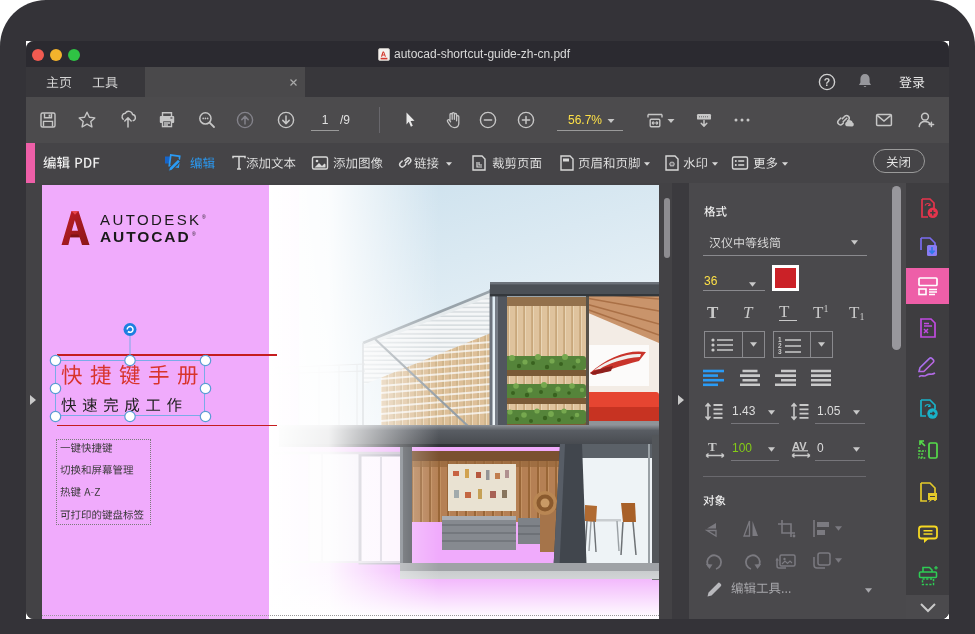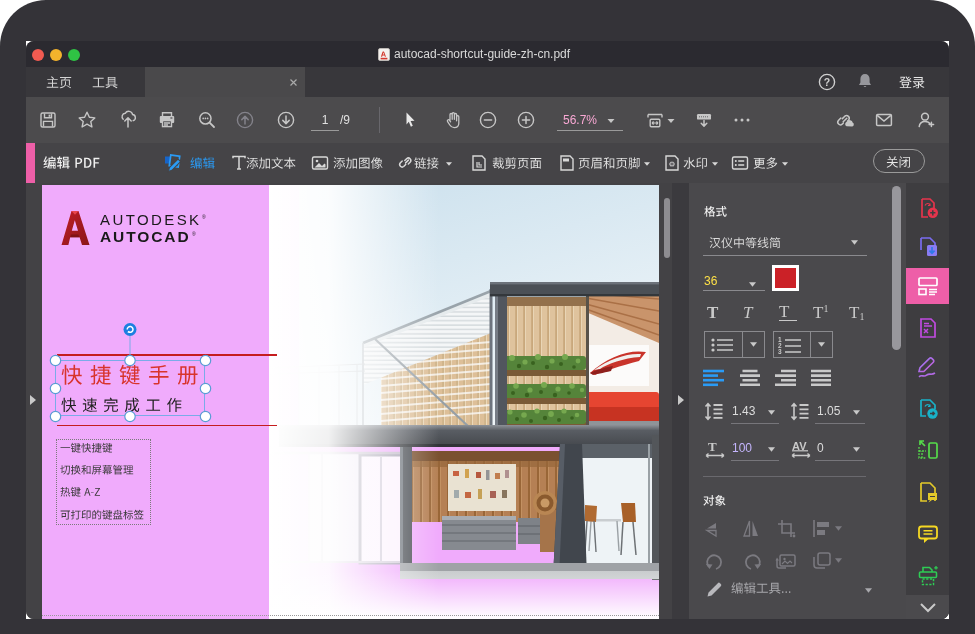--- a/index.html
+++ b/index.html
@@ -92,21 +92,21 @@
           <path d="M7 10.5V4.6a1.1 1.1 0 0 1 2.2 0V9.3 M9.2 9.3V3.8a1.1 1.1 0 0 1 2.2 0v5.5 M11.4 9.3V4.6a1.1 1.1 0 0 1 2.2 0v6.2 M13.6 10.8V6.8a1.1 1.1 0 0 1 2.2 0v6.4c0 2.6-1.9 4.4-4.6 4.4-2.3 0-3.3-.8-4.4-2.6L4.6 11.6c-.9-1.4.8-2.6 1.8-1.4l1.2 1.6" fill="none" stroke="#c6c6c6" stroke-width="1.3" stroke-linecap="round" stroke-linejoin="round"></path>
         </svg>
 <svg class="abs" style="left:452px;top:69px" width="20" height="20" viewBox="0 0 20 20">
           <circle cx="10" cy="10" r="7.6" fill="none" stroke="#c6c6c6" stroke-width="1.4"></circle>
           <path d="M6.4 10h7.2" stroke="#c6c6c6" stroke-width="1.5" stroke-linecap="round"></path>
         </svg>
 <svg class="abs" style="left:490px;top:69px" width="20" height="20" viewBox="0 0 20 20">
           <circle cx="10" cy="10" r="7.6" fill="none" stroke="#c6c6c6" stroke-width="1.4"></circle>
           <path d="M6.4 10h7.2 M10 6.4v7.2" stroke="#c6c6c6" stroke-width="1.5" stroke-linecap="round"></path>
         </svg>
-<div class="abs" style="left:532px;top:70px;width:44px;height:18px;line-height:18px;font-size:12px;color:#f9a8d4;text-align:center">56.7%</div>
+<div class="abs" style="left:532px;top:70px;width:44px;height:18px;line-height:18px;font-size:12px;color:#fde047;text-align:right">56.7%</div>
 <svg class="abs" style="left:580px;top:76px" width="10" height="8" viewBox="0 0 10 8">
           <path d="M1.5 2 5 6 8.5 2Z" fill="#c6c6c6"></path>
         </svg>
 <div class="abs" style="left:531px;top:89px;width:66px;height:1px;background:#9a9a9a"></div>
 <svg class="abs" style="left:619px;top:69px" width="20" height="20" viewBox="0 0 20 20">
           <path d="M3 4.5h14 M3 4.5v3 M17 4.5v3" stroke="#c6c6c6" stroke-width="1.4" fill="none"></path>
           <rect x="5.2" y="9.2" width="9.6" height="7.6" rx="1" fill="none" stroke="#c6c6c6" stroke-width="1.4"></rect>
           <path d="M7 13h6 M7 13l1.6-1.5M7 13l1.6 1.5M13 13l-1.6-1.5M13 13l-1.6 1.5" stroke="#c6c6c6" stroke-width="1.1" fill="none"></path>
         </svg>
 <svg class="abs" style="left:640px;top:76px" width="10" height="8" viewBox="0 0 10 8">
@@ -578,21 +578,21 @@
 <div class="abs" style="left:791px;top:363px;width:34px;height:16px;font-size:12px;color:#dcdcdc">1.05</div>
 <svg class="abs" style="left:826px;top:368px" width="9" height="7" viewBox="0 0 9 7">
           <path d="M1 1.3 4.5 5.7 8 1.3Z" fill="#c9c9c9"></path>
         </svg>
 <div class="abs" style="left:789px;top:382px;width:50px;height:1px;background:#77767b"></div>
 <svg class="abs" style="left:678px;top:398px" width="22" height="20" viewBox="0 0 22 20">
 <text x="4" y="12" font-family="Liberation Serif" font-size="13" font-weight="bold" fill="#c9c9c9">T</text>
 <path d="M4.5 12.5 h-2 M17.5 12.5 h2" stroke="#c9c9c9" stroke-width="0" fill="none"></path>
 <path d="M2 16.5h18 M2 16.5l2.5-2M2 16.5l2.5 2M20 16.5l-2.5-2M20 16.5l-2.5 2" stroke="#c9c9c9" stroke-width="1.4" fill="none"></path>
         </svg>
-<div class="abs" style="left:706px;top:400px;width:34px;height:16px;font-size:12px;color:#c4b5fd">100</div>
+<div class="abs" style="left:706px;top:400px;width:34px;height:16px;font-size:12px;color:#84cc16">100</div>
 <svg class="abs" style="left:741px;top:405px" width="9" height="7" viewBox="0 0 9 7">
           <path d="M1 1.3 4.5 5.7 8 1.3Z" fill="#c9c9c9"></path>
         </svg>
 <div class="abs" style="left:705px;top:419px;width:48px;height:1px;background:#77767b"></div>
 <svg class="abs" style="left:763px;top:398px" width="24" height="20" viewBox="0 0 24 20">
 <text x="3" y="11" font-family="Liberation Sans" font-size="11" font-weight="bold" fill="#c9c9c9">AV</text>
 <path d="M3 11.8h16" stroke="#c9c9c9" stroke-width="1.2"></path>
 <path d="M3 16.5h18 M3 16.5l2.5-2M3 16.5l2.5 2M21 16.5l-2.5-2M21 16.5l-2.5 2" stroke="#c9c9c9" stroke-width="1.4" fill="none"></path>
         </svg>
 <div class="abs" style="left:791px;top:400px;width:20px;height:16px;font-size:12px;color:#dcdcdc">0</div>

